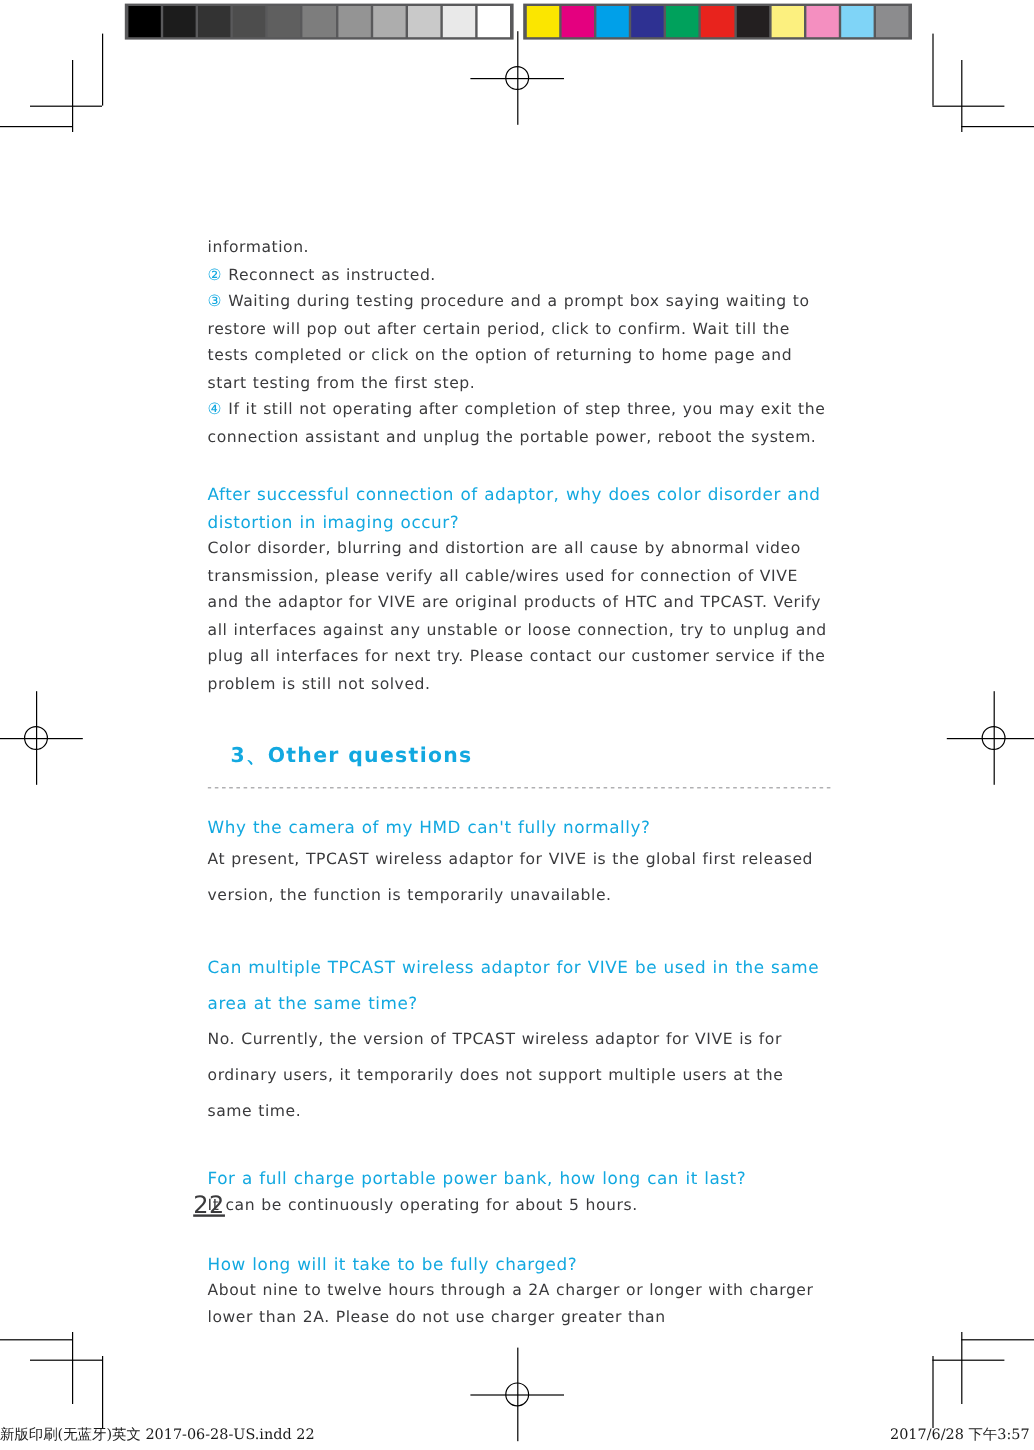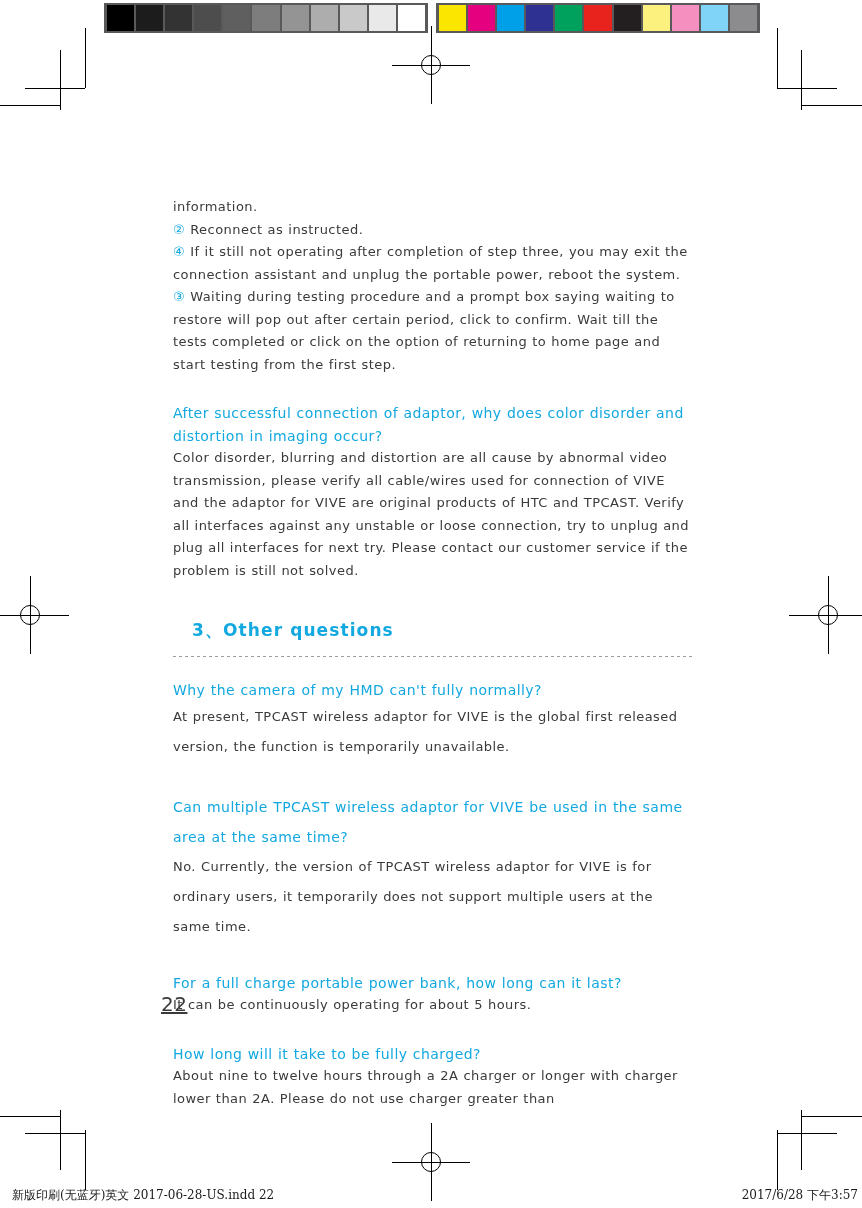--- a/index.html
+++ b/index.html
@@ -125,21 +125,21 @@
   }
 
   .footer-txt {
     position: absolute;
     bottom: 4px;
     color: #1a1a1a;
     font-family: "DejaVu Serif", "Liberation Serif", serif;
     font-size: 12px;
     white-space: nowrap;
   }
-  #footer-left { left: 12px; }
+  #footer-left { left: 0px; }
   #footer-right { right: 4px; }
 </style>
 </head>
 <body>
 
 <div id="page">
 
   <div class="strip" id="gray-strip">
       <div class="patch" style="background: rgb(0, 0, 0);"></div>
       <div class="patch" style="background: rgb(28, 28, 28);"></div>
@@ -207,23 +207,23 @@
       <div class="hl"></div>
       <div class="circ"></div>
   </div>
 
   <div id="content">
 
     <p class="para">information.</p>
 
     <p class="para"><span class="circnum">②</span> <span>Reconnect as instructed.</span></p>
 
+    <p class="para"><span class="circnum">③</span> <span>Waiting during testing procedure and a prompt box saying waiting to restore will pop out after certain period, click to confirm. Wait till the tests completed or click on the option of returning to home page and start testing from the first step.</span></p>
+
     <p class="para"><span class="circnum">④</span> <span>If it still not operating after completion of step three, you may exit the connection assistant and unplug the portable power, reboot the system.</span></p>
-
-    <p class="para"><span class="circnum">③</span> <span>Waiting during testing procedure and a prompt box saying waiting to restore will pop out after certain period, click to confirm. Wait till the tests completed or click on the option of returning to home page and start testing from the first step.</span></p>
 
     <div class="gap-md"></div>
 
     <p class="qhead">After successful connection of adaptor, why does color disorder and distortion in imaging occur?</p>
     <p class="para">Color disorder, blurring and distortion are all cause by abnormal video transmission, please verify all cable/wires used for connection of VIVE and the adaptor for VIVE are original products of HTC and TPCAST. Verify all interfaces against any unstable or loose connection, try to unplug and plug all interfaces for next try. Please contact our customer service if the problem is still not solved.</p>
 
     <div class="gap-sm"></div>
 
     <h2 class="section-title">3、Other questions</h2>
     <div class="divider"></div>

